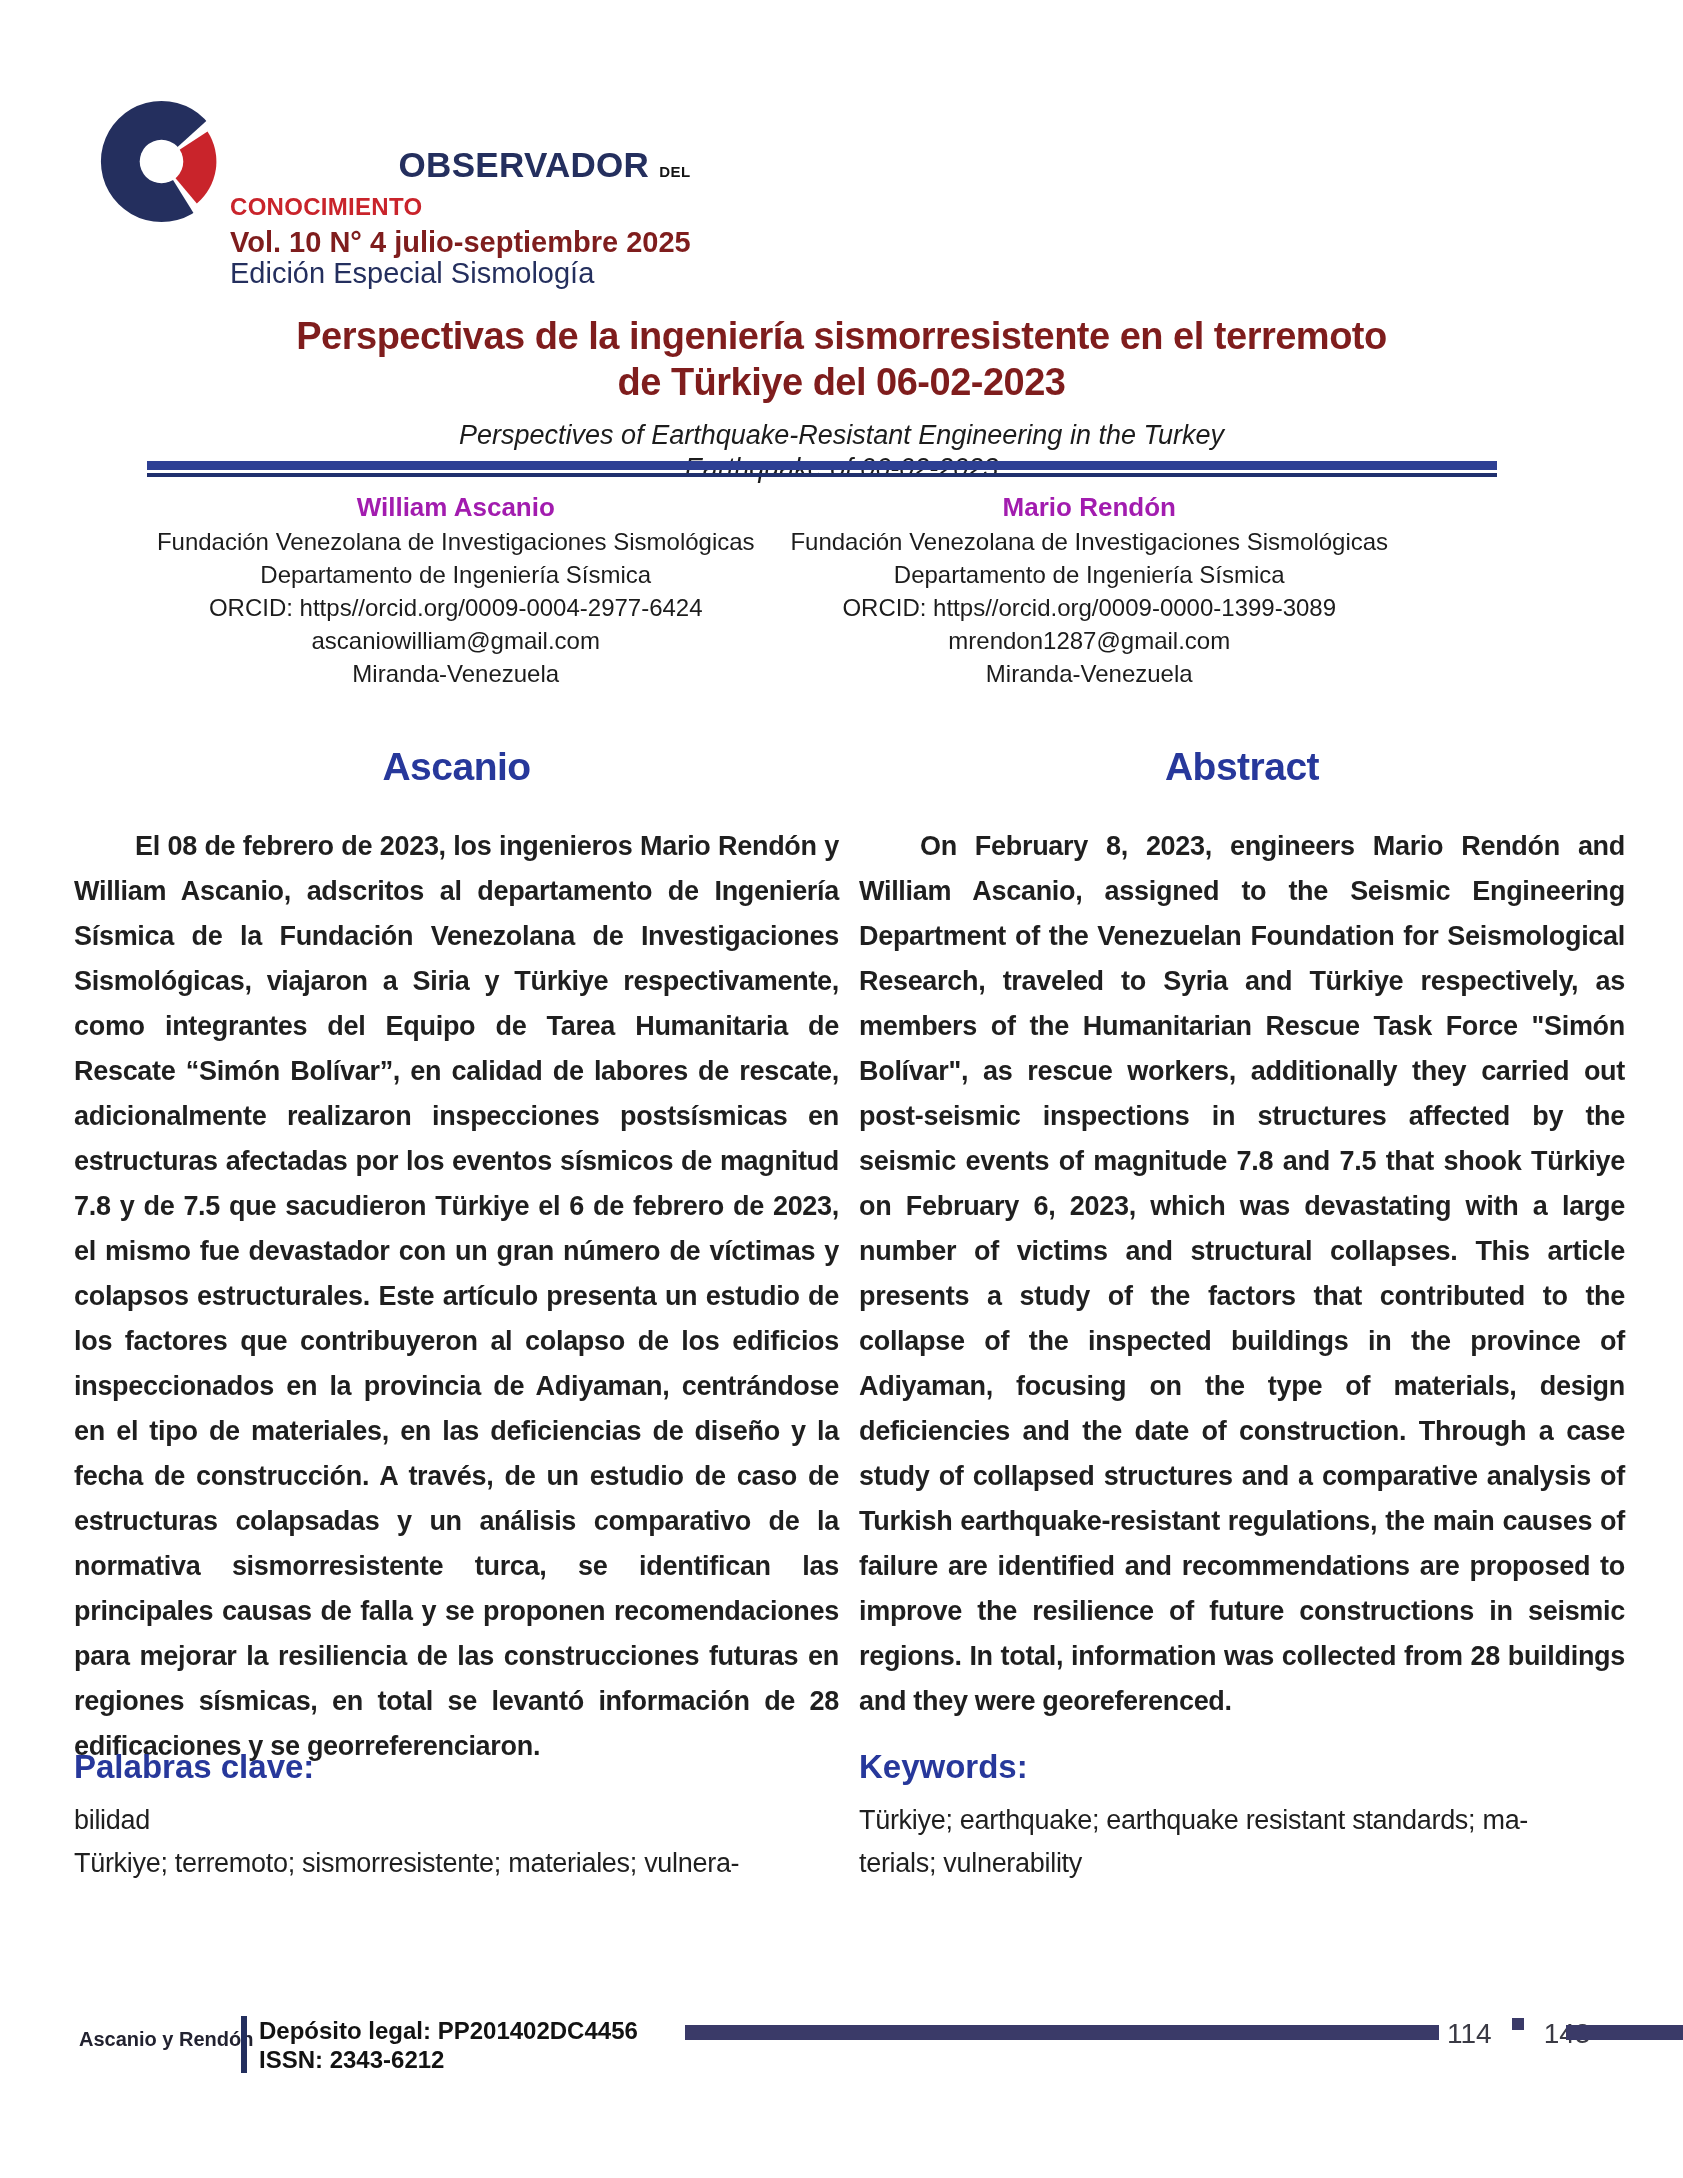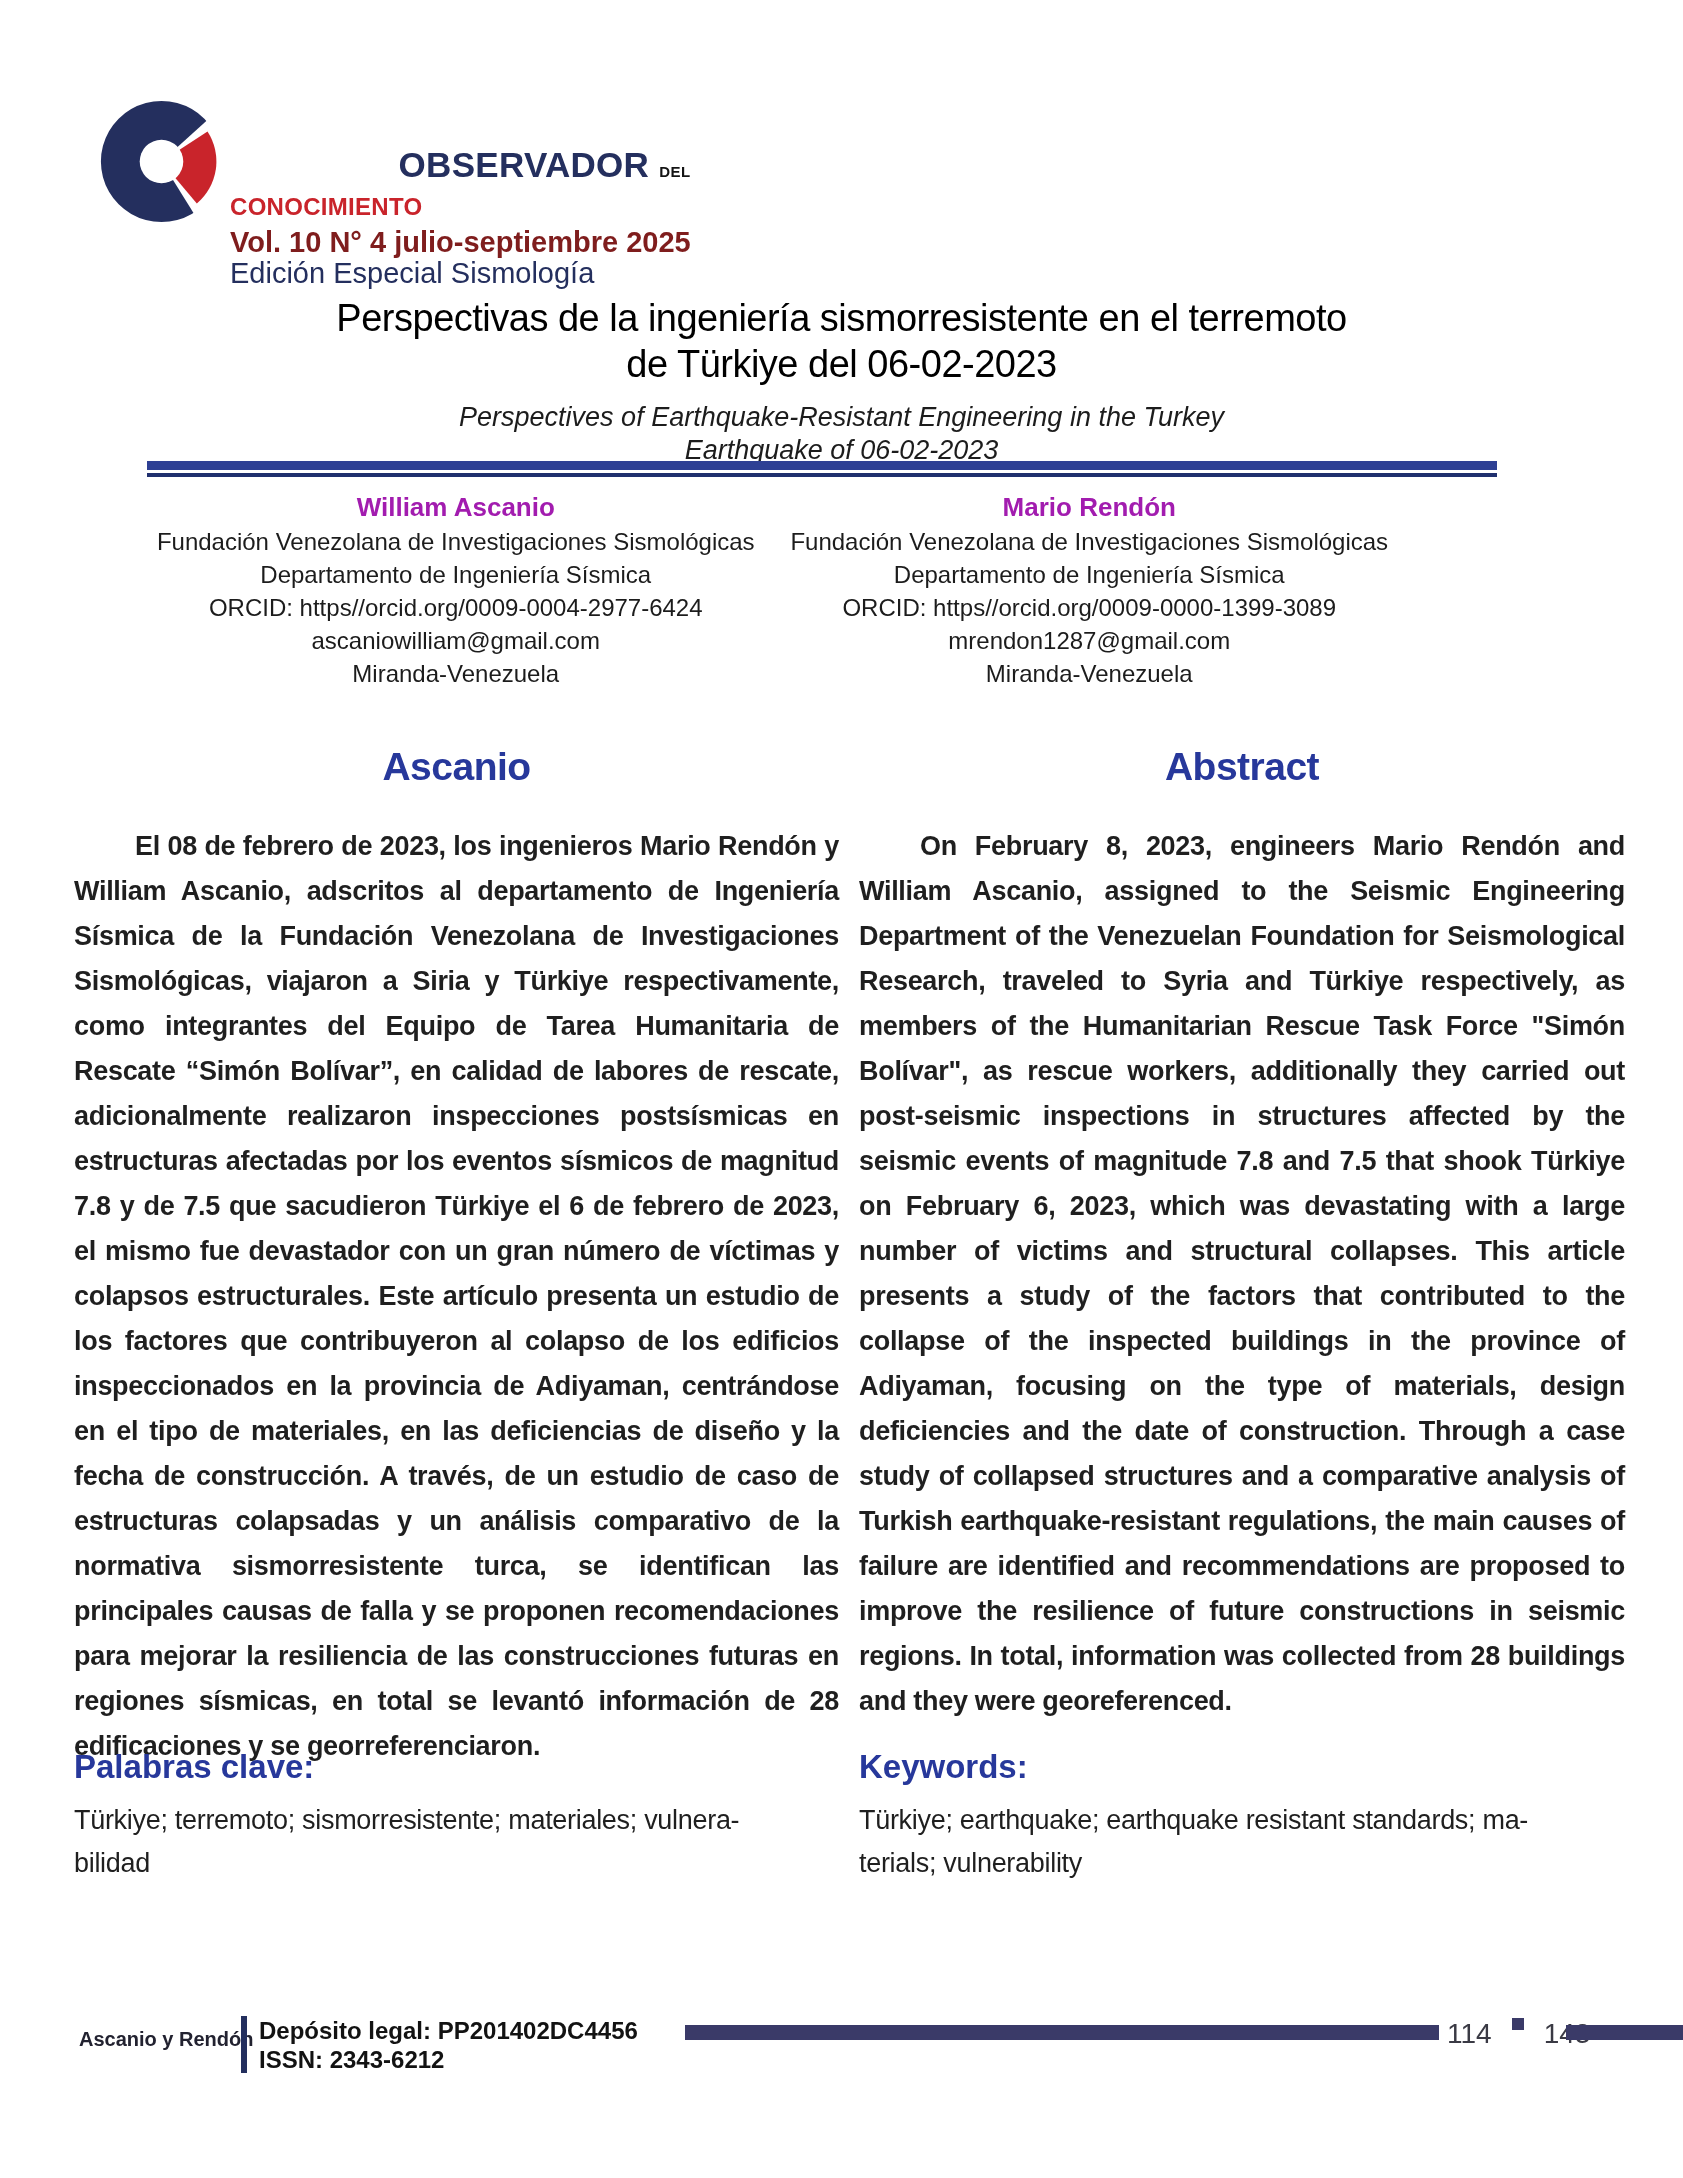--- a/index.html
+++ b/index.html
@@ -14,21 +14,21 @@
   .logo-svg { position:absolute; top:0; left:0; width:125px; height:125px; }
   .masthead-text { position:absolute; left:131px; top:48px; white-space:nowrap; }
   .brand-line1 { font-size:35px; font-weight:bold; color:#242F5E; line-height:35px; letter-spacing:0.3px;text-align:right; }
   .brand-small { font-size:15px; font-weight:bold; color:#141414; letter-spacing:0.5px; }
   .brand-line2 { font-size:24px; font-weight:bold; color:#C9242B; line-height:35px; letter-spacing:0.3px; }
   .vol-line  { font-size:29px; color:#7f1d1d; line-height:31px; margin-top:3px;font-weight:bold; }
   .edition-line { font-size:29px; color:#242F5E; line-height:31px; }
 
   
   .title-block { position:absolute; top:295px; left:0; width:1683px; text-align:center; }
-  .page-title { font-size:38px; font-weight:normal; color:#000000; line-height:46px; letter-spacing:-0.5px; }
+  .page-title { font-size:38px; font-weight:bold; color:#7f1d1d; line-height:46px; letter-spacing:-0.5px;margin-top:18px; }
   .page-subtitle { margin-top:14px; font-size:27px; font-style:italic; color:#1c1c1c; line-height:33px; }
 
   .head-rule { position:absolute; top:461px; left:147px; width:1350px; }
   .head-rule .thick { height:9px; background:#2E4094; }
   .head-rule .thin  { height:4px; background:#20306E; margin-top:3px; }
 
   
   .authors { position:absolute; top:489px; left:139px; width:1267px; display:flex; }
   .author { flex:1; text-align:center; font-size:24px; line-height:33px; color:#1c1c1c; }
   .author-name { font-size:26px; font-weight:bold; color:#a21caf; line-height:36px; }
@@ -114,22 +114,22 @@
   </section>
 
   <section class="col-right">
     <h2 class="section-heading">Abstract</h2>
     <p class="body-par">On February 8, 2023, engineers Mario Rendón and William Ascanio, assigned to the Seismic Engineering Department of the Venezuelan Foundation for Seismological Research, traveled to Syria and Türkiye respectively, as members of the Humanitarian Rescue Task Force "Simón Bolívar", as rescue workers, additionally they carried out post-seismic inspections in structures affected by the seismic events of magnitude 7.8 and 7.5 that shook Türkiye on February 6, 2023, which was devastating with a large number of victims and structural collapses. This article presents a study of the factors that contributed to the collapse of the inspected buildings in the province of Adiyaman, focusing on the type of materials, design deficiencies and the date of construction. Through a case study of collapsed structures and a comparative analysis of Turkish earthquake-resistant regulations, the main causes of failure are identified and recommendations are proposed to improve the resilience of future constructions in seismic regions. In total, information was collected from 28 buildings and they were georeferenced.</p>
   </section>
 
   <section class="kw-left">
     <h3 class="kw-heading">Palabras clave:</h3>
     <div class="kw-text">
+      <div class="kw-line">bilidad</div>
       <div class="kw-line">Türkiye; terremoto; sismorresistente; materiales; vulnera-</div>
-      <div class="kw-line">bilidad</div>
     </div>
   </section>
 
   <section class="kw-right">
     <h3 class="kw-heading">Keywords:</h3>
     <div class="kw-text">
       <div class="kw-line">Türkiye; earthquake; earthquake resistant standards; ma-</div>
       <div class="kw-line">terials; vulnerability</div>
     </div>
   </section>

